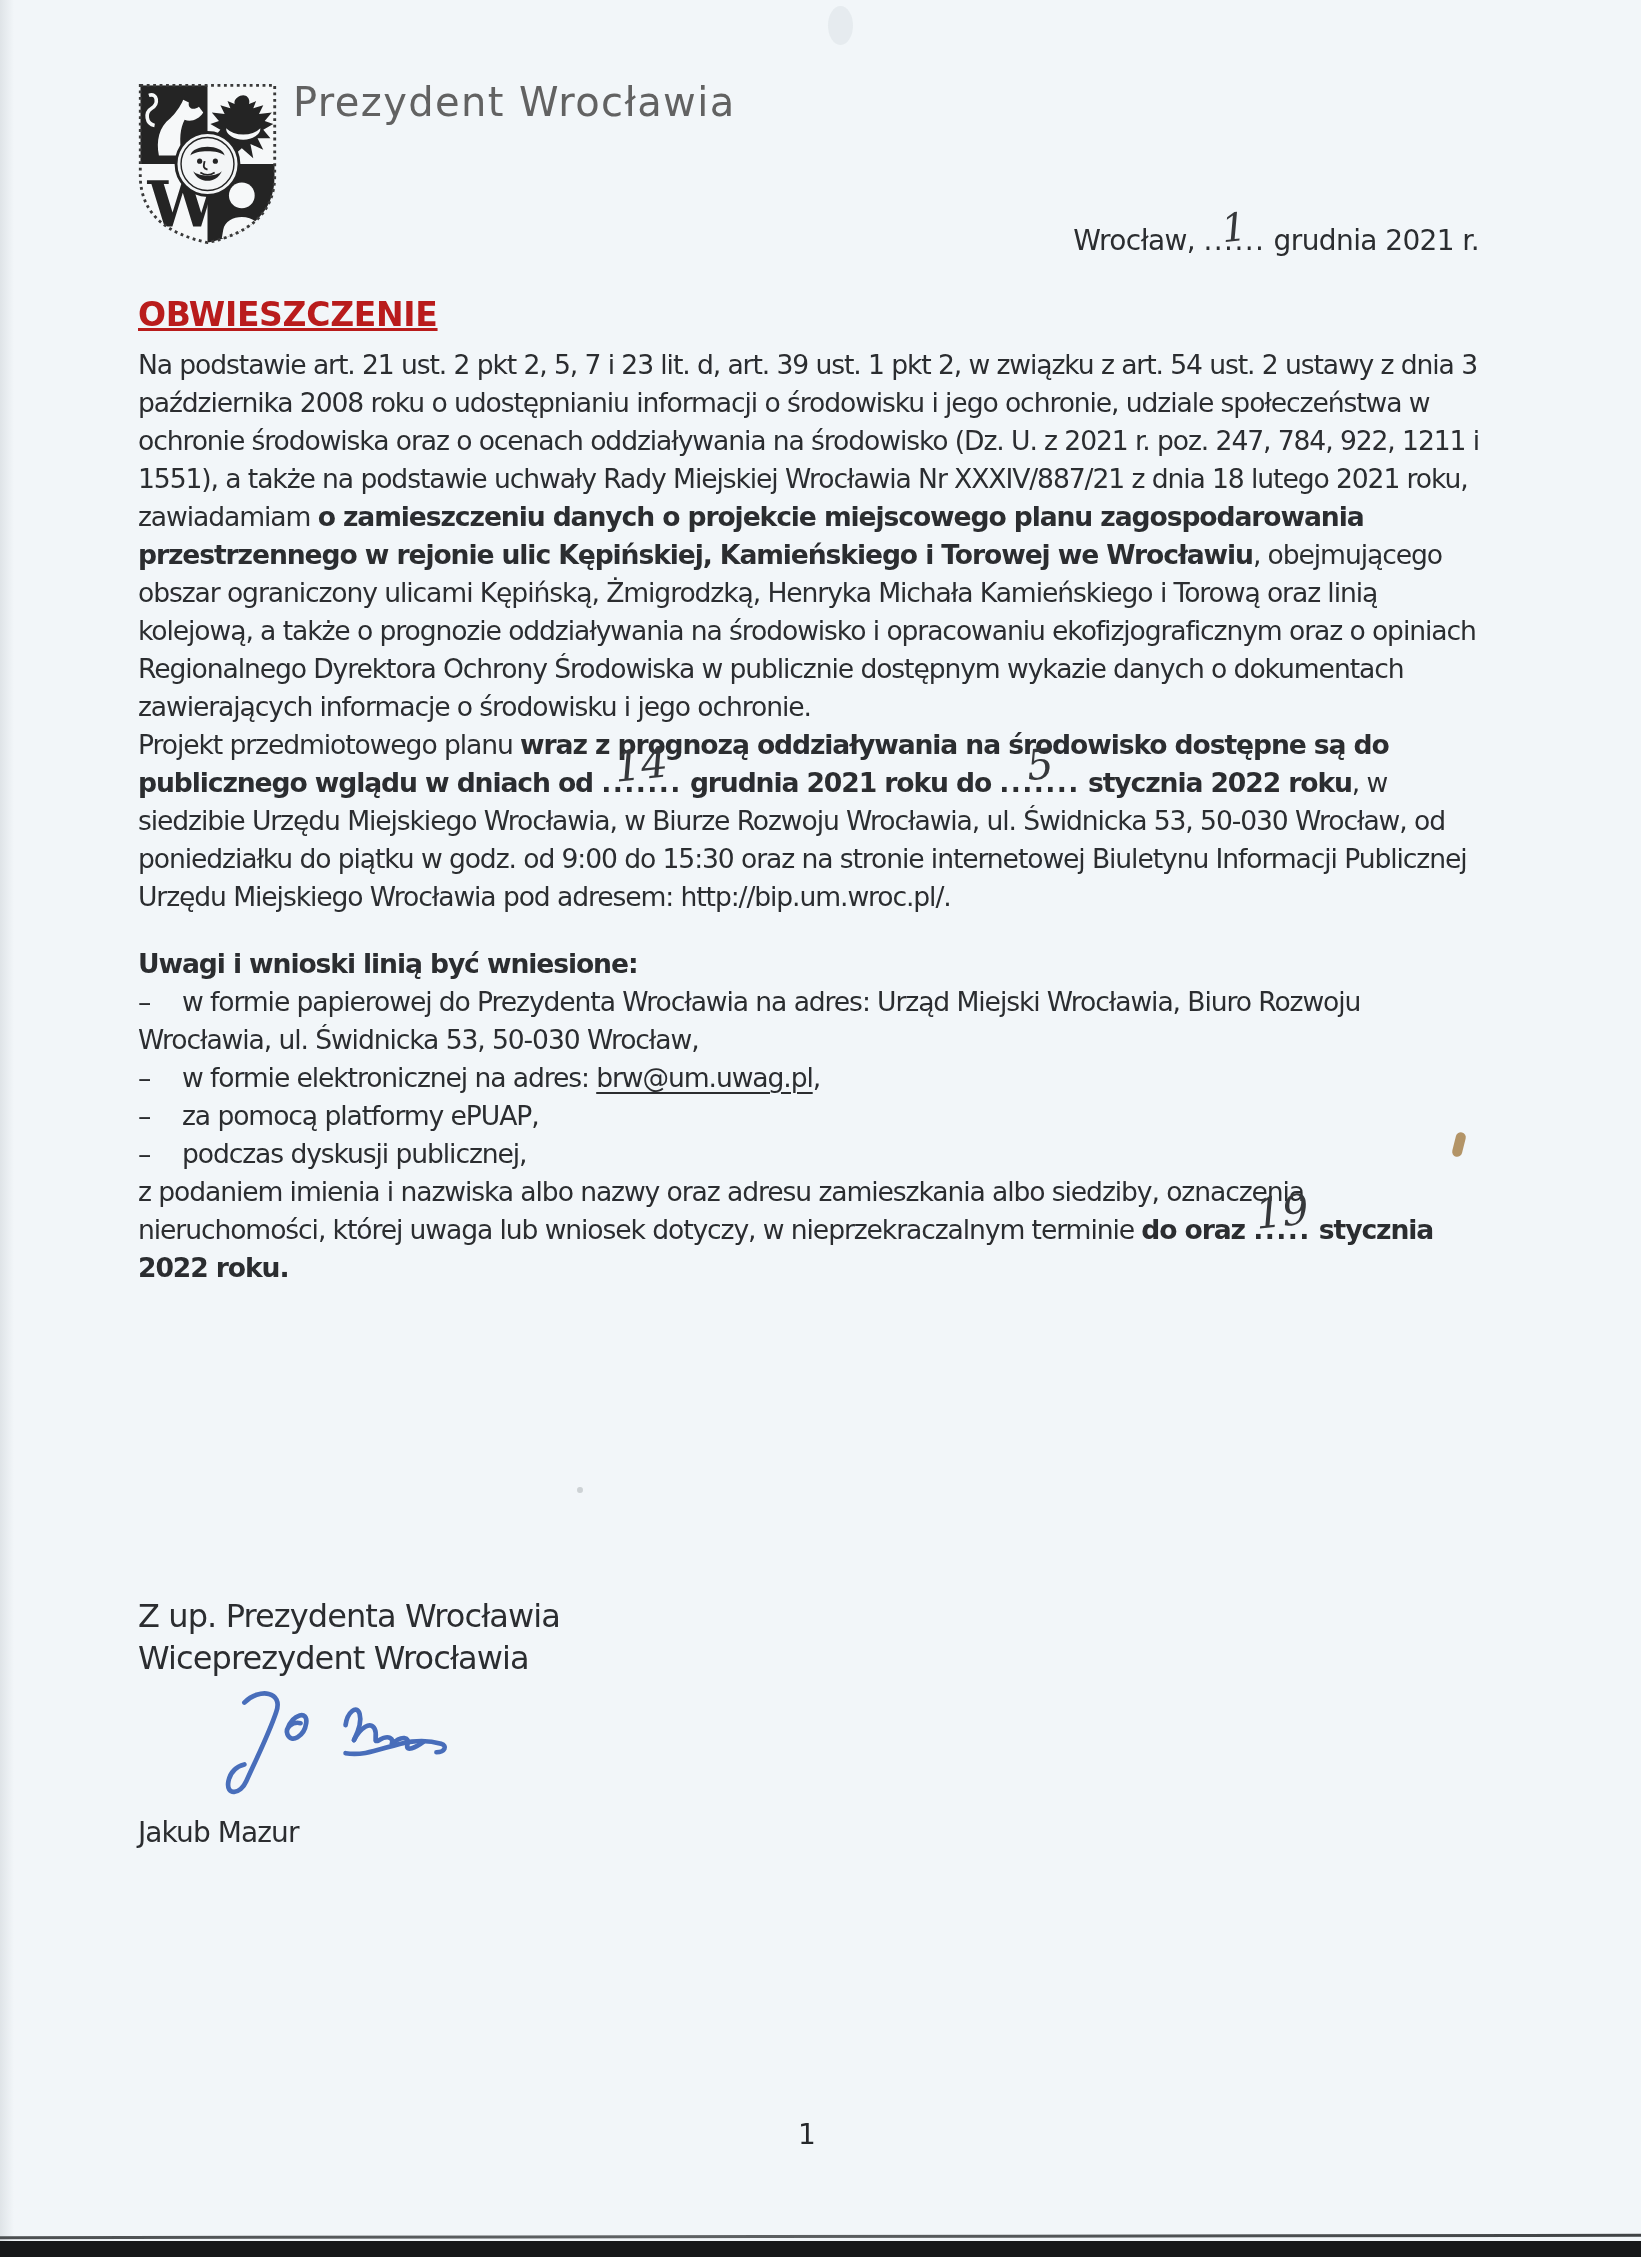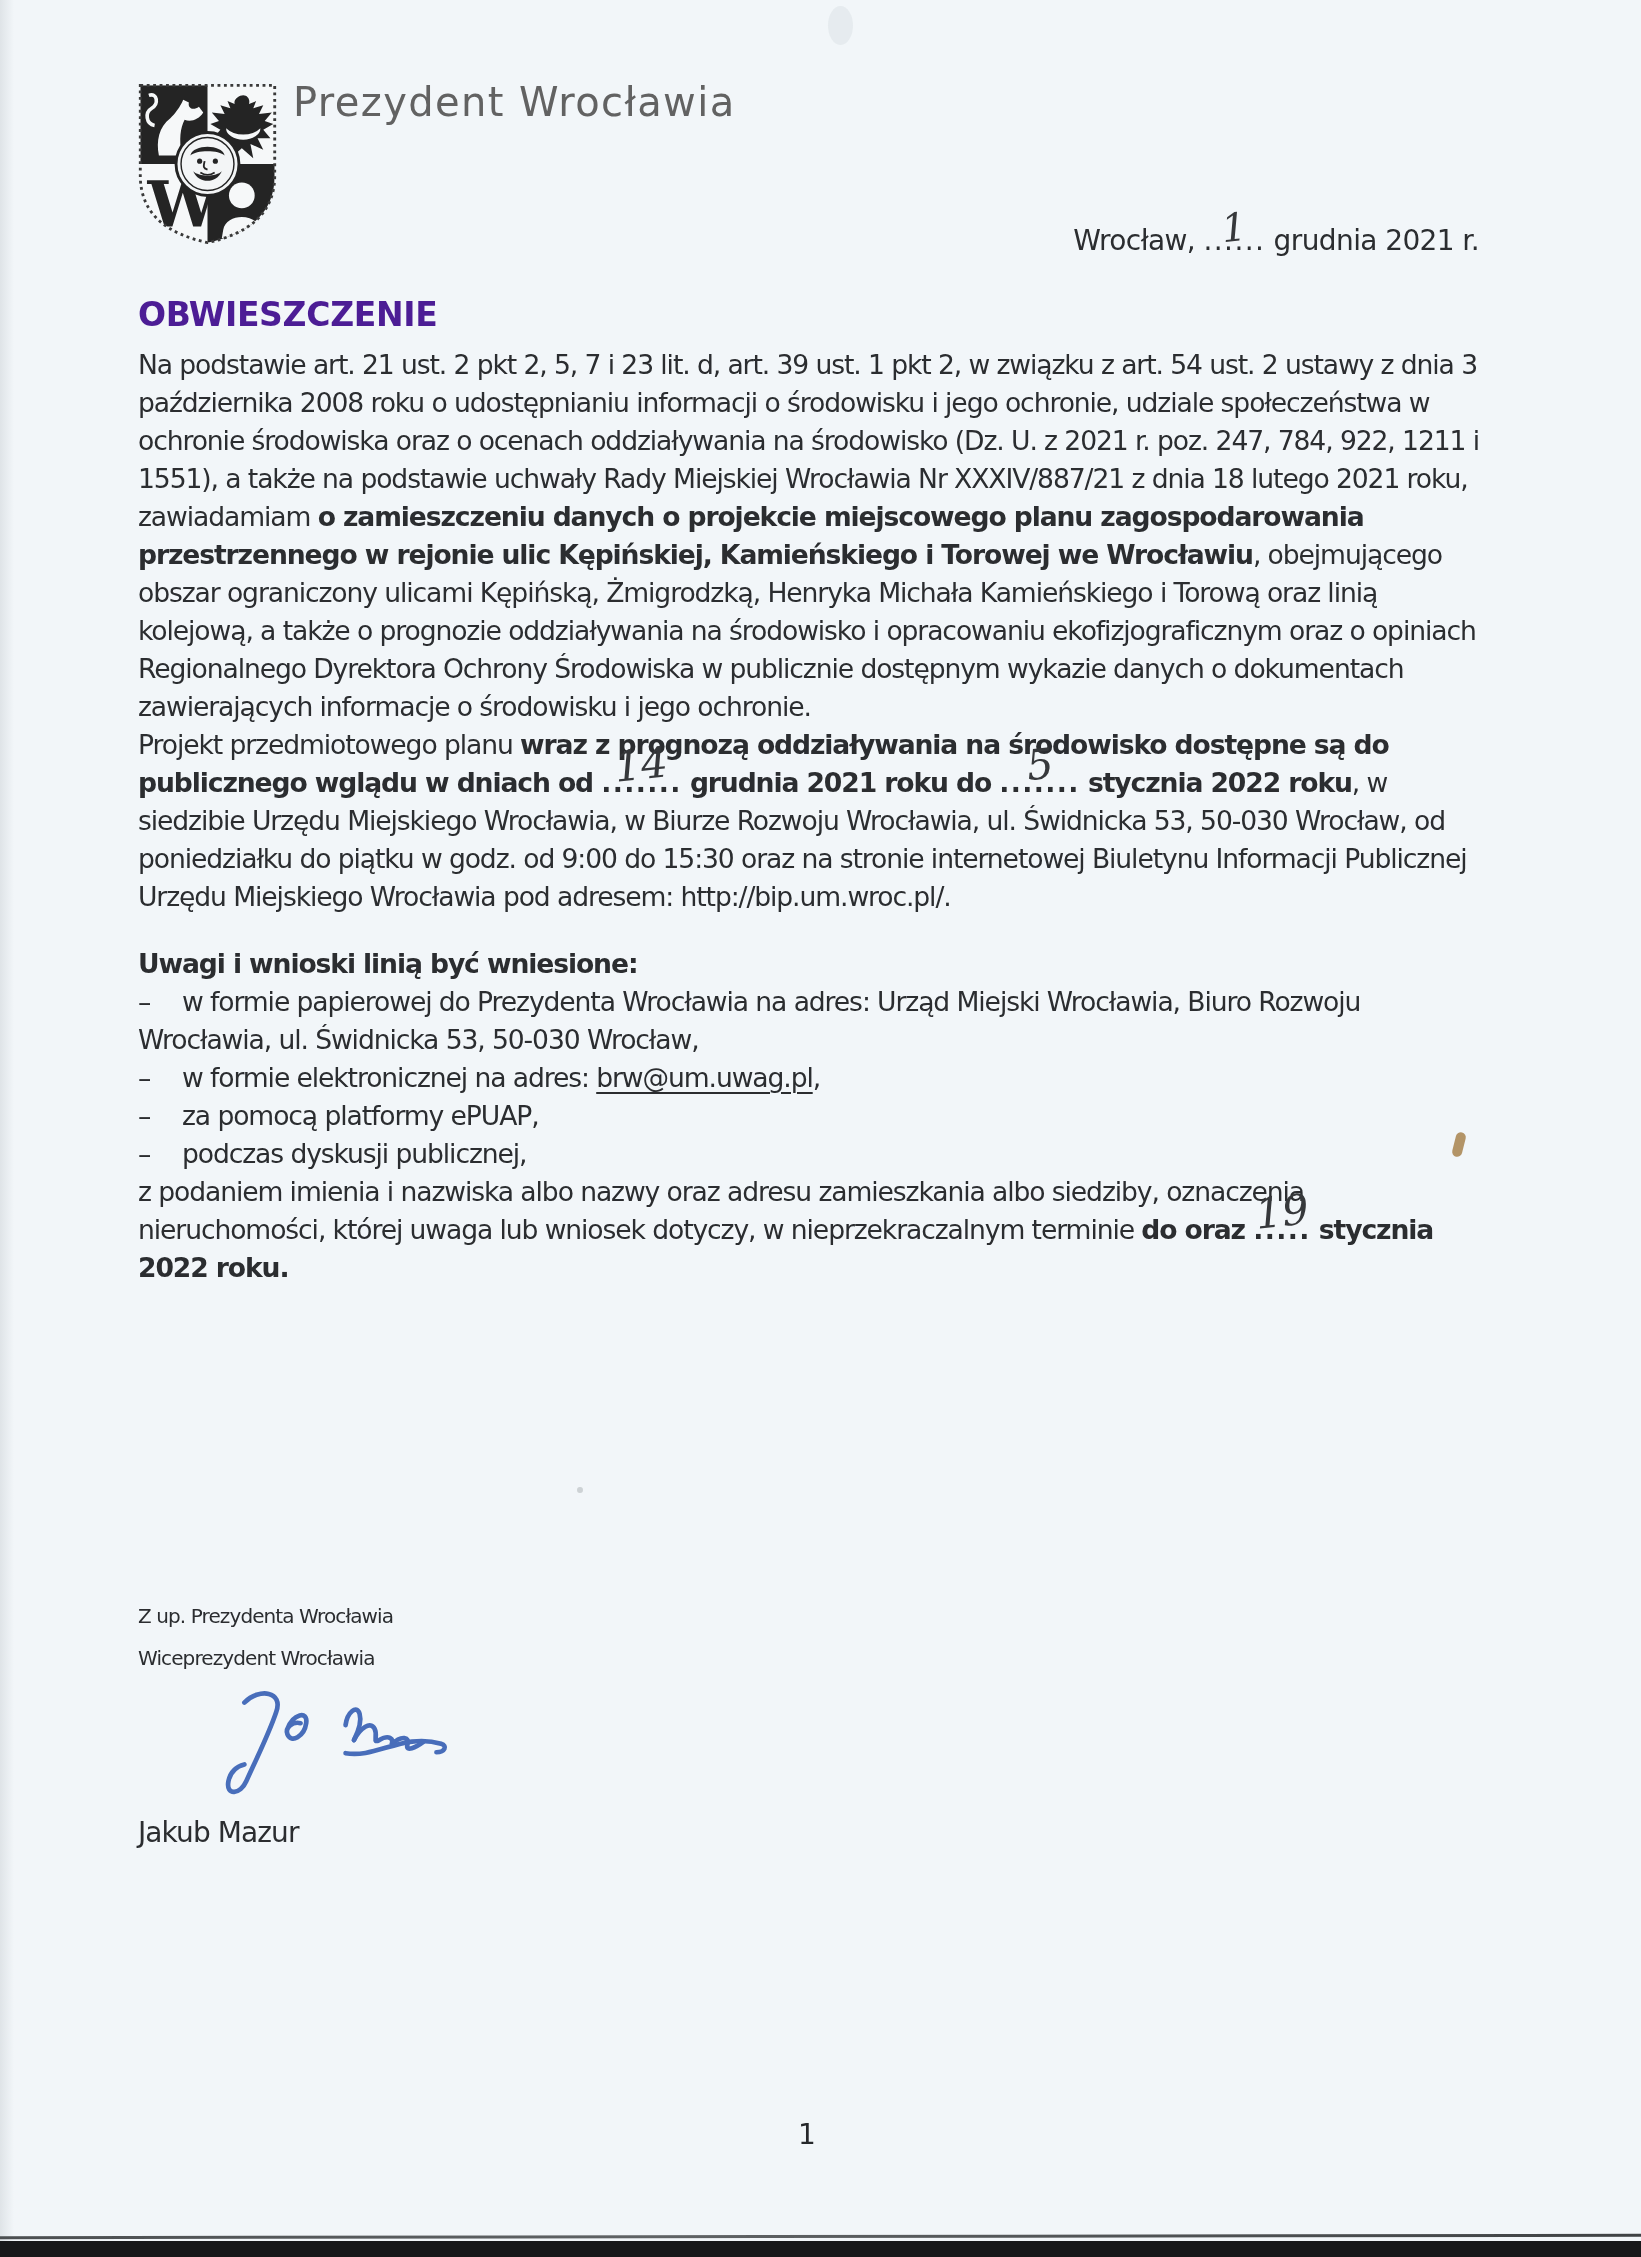--- a/index.html
+++ b/index.html
@@ -20,21 +20,21 @@
   }
   
   .dateline{
     position:absolute;top:224px;right:162px;
     font-size:28px;letter-spacing:-0.6px;white-space:nowrap;color:#2b2d30;
   }
   
   .content{position:absolute;left:138px;top:295px;width:1352px;}
   .doc-title{
     margin:0 0 11.6px 0;font-size:33px;font-weight:bold;
-    letter-spacing:-0.3px;color:#4c1d95;
+    letter-spacing:-0.3px;color:#b91c1c;text-decoration:underline;
   }
   .content p{
     margin:0;font-size:26.6px;line-height:38px;letter-spacing:-1.1px;
     color:#2b2d30;
   }
   .b{font-weight:bold;}
   .para-gap{margin-top:23px !important;}
   .list-heading{font-weight:bold;margin-top:29px !important;}
   .dash{display:inline-block;width:44px;}
   .email{text-decoration:underline;text-decoration-thickness:1.9px;text-underline-offset:4.8px;}
@@ -44,21 +44,21 @@
   .hw-num{
     position:absolute;left:50%;top:-20px;
     transform:translateX(-50%) rotate(-6deg);
     font-family:"DejaVu Serif",serif;font-style:italic;font-weight:500;
     font-size:42px;line-height:1;color:#36383b;letter-spacing:0;
   }
   .dateline .hw-num{font-size:39px;top:-16.4px;}
   
   .signature-block{
     position:absolute;left:138px;top:1595px;
-    font-size:20px;line-height:42px;letter-spacing:-0.9px;color:#2b2d30;
+    font-size:32px;line-height:42px;letter-spacing:-0.9px;color:#2b2d30;
   }
   .sig-ink{position:absolute;left:205px;top:1684px;width:253px;height:114px;}
   .sig-name{
     position:absolute;left:138px;top:1816px;
     font-size:28px;letter-spacing:-0.9px;color:#2b2d30;
   }
   
   .page-number{
     position:absolute;left:778px;top:2118px;width:58px;text-align:center;
     font-size:28px;color:#26282b;

